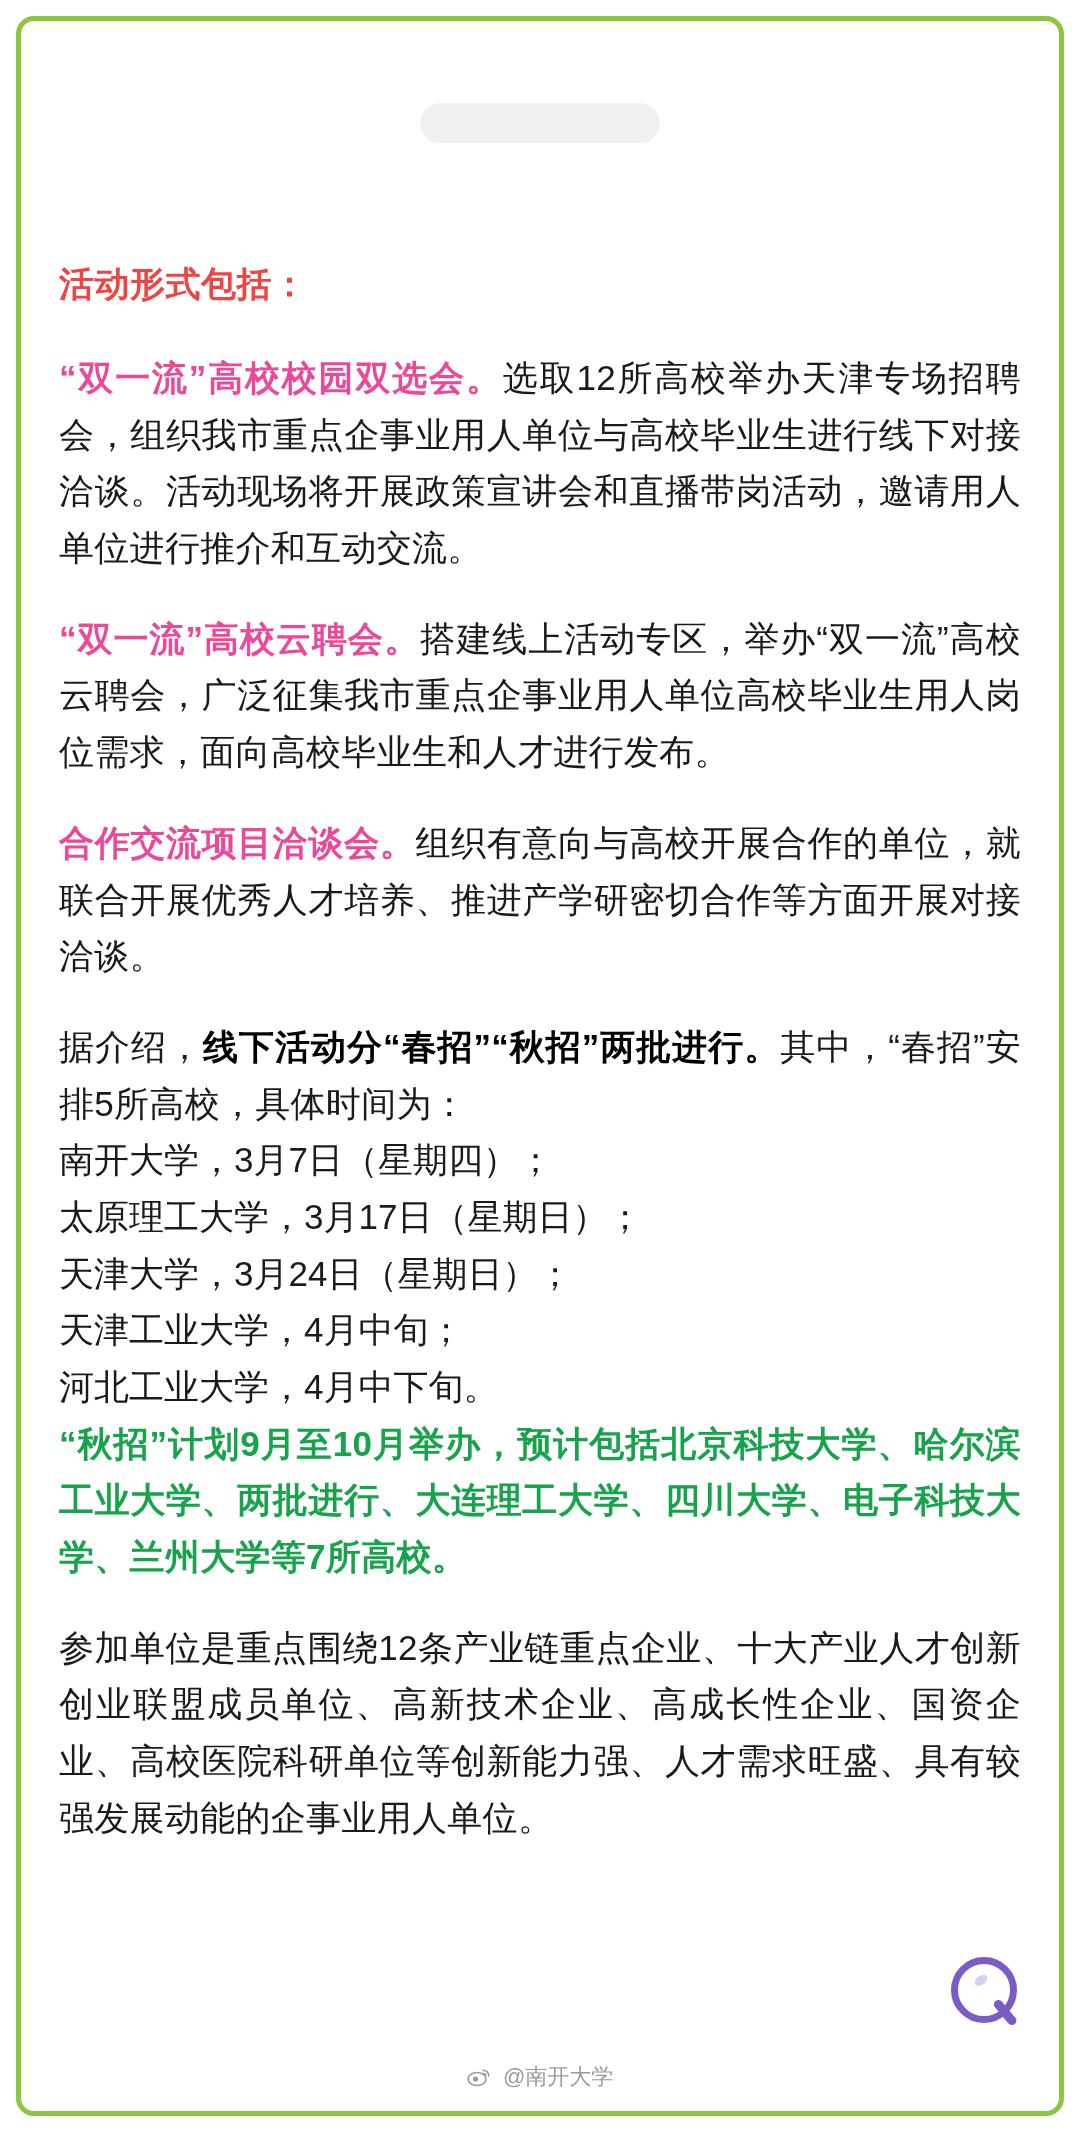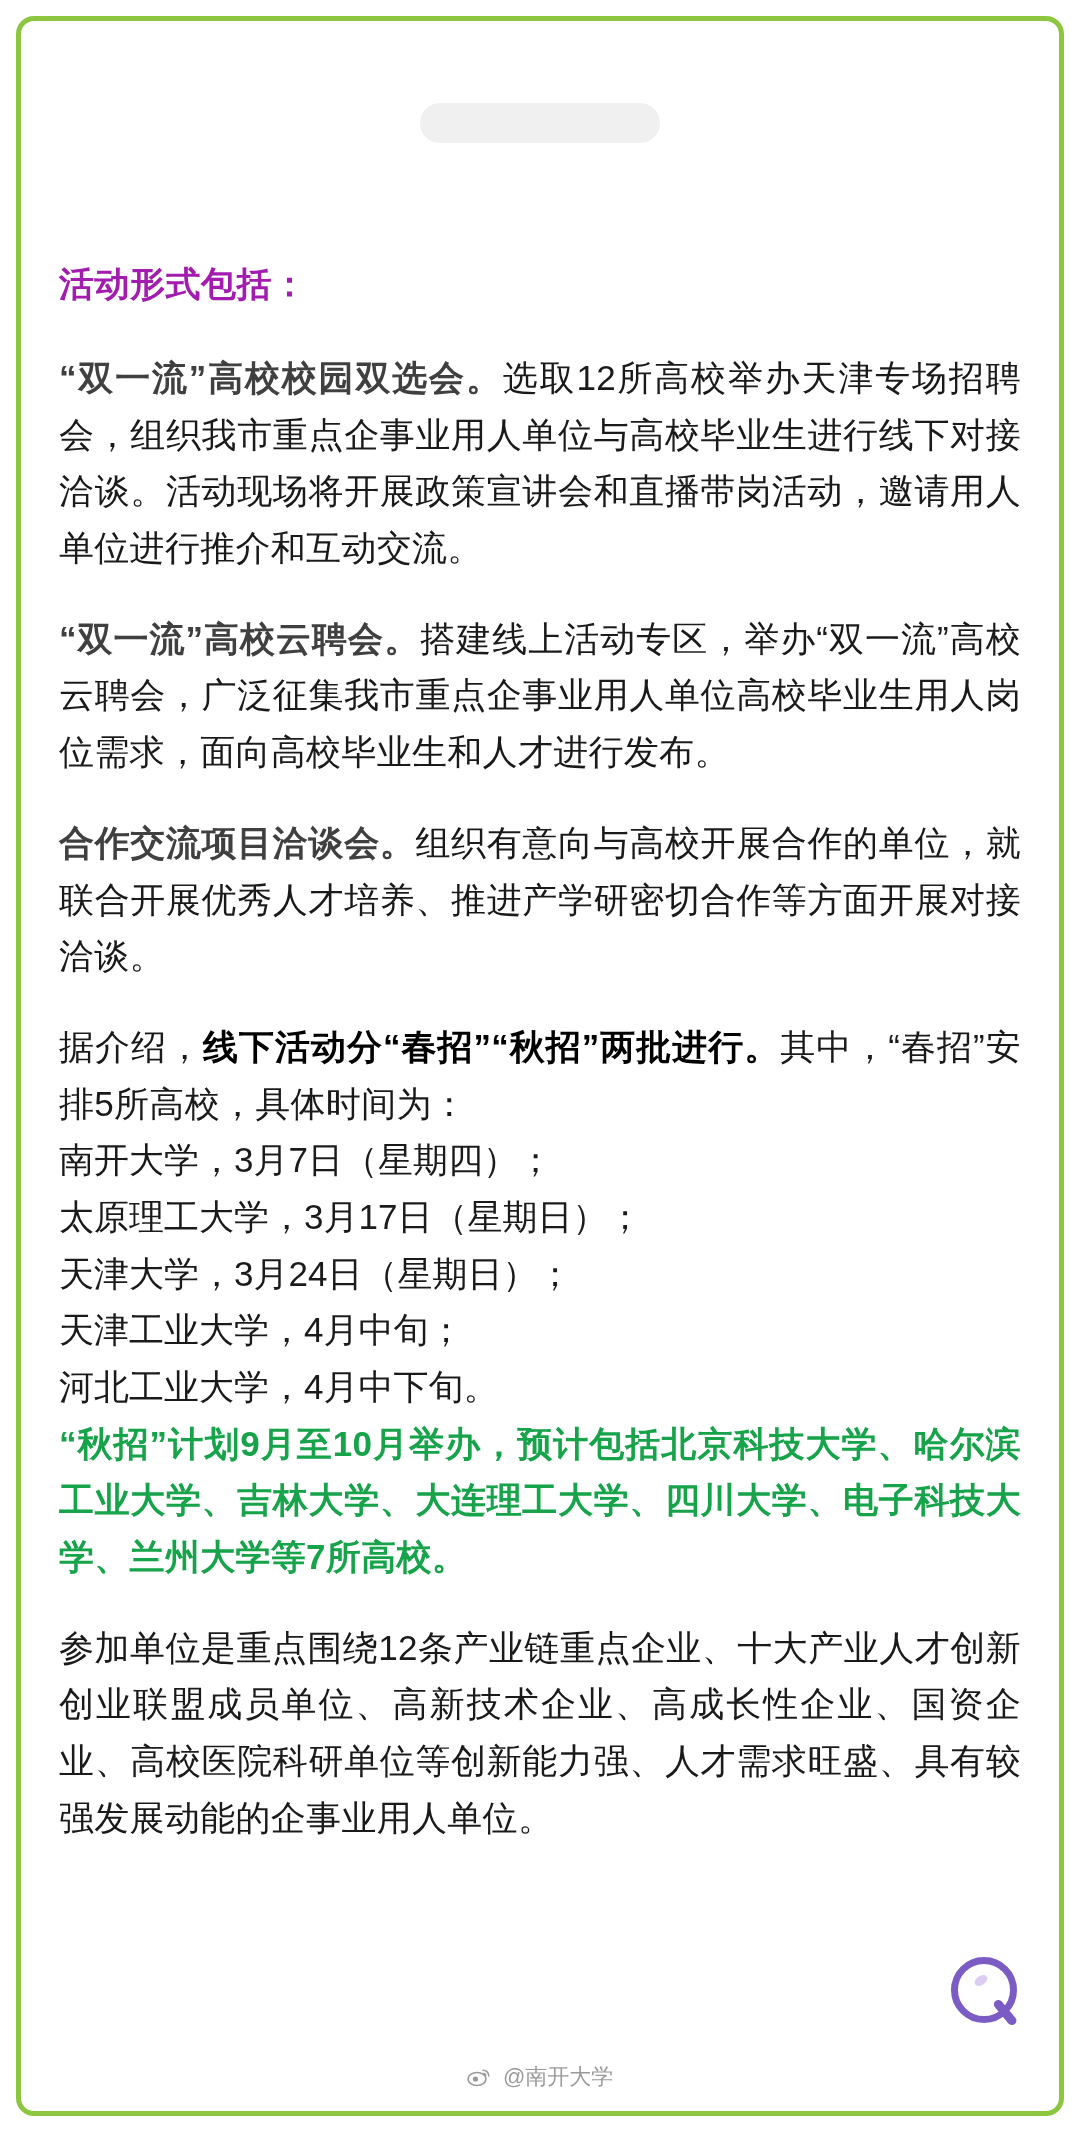--- a/index.html
+++ b/index.html
@@ -52,27 +52,27 @@
     font-size: 35px;
     line-height: 1.62;
     color: #1a1a1a;
     margin: 0 0 34px 0;
     text-align: justify;
     letter-spacing: 0.3px;
   }
   .section-title {
     font-size: 35px;
     font-weight: bold;
-    color: #a21caf;
+    color: #ef4444;
     margin: 0 0 42px 0;
     letter-spacing: 0.5px;
   }
   .lead {
     font-weight: bold;
-    color: #404040;
+    color: #ec4899;
   }
   .hl-green {
     color: #000000;
     font-weight: bold;
   }
   .green-block {
     color: #16a34a;
     font-weight: bold;
   }
   .list-lines {
@@ -170,21 +170,21 @@
       </p>
 
       <div class="list-lines tight">
         <span class="list-line">南开大学，3月7日（星期四）；</span>
         <span class="list-line">太原理工大学，3月17日（星期日）；</span>
         <span class="list-line">天津大学，3月24日（星期日）；</span>
         <span class="list-line">天津工业大学，4月中旬；</span>
         <span class="list-line">河北工业大学，4月中下旬。</span>
       </div>
 
-      <p class="para green-block" style="margin-top:0;">“秋招”计划9月至10月举办，预计包括北京科技大学、哈尔滨工业大学、吉林大学、大连理工大学、四川大学、电子科技大学、兰州大学等7所高校。</p>
+      <p class="para green-block" style="margin-top:0;">“秋招”计划9月至10月举办，预计包括北京科技大学、哈尔滨工业大学、两批进行、大连理工大学、四川大学、电子科技大学、兰州大学等7所高校。</p>
 
       <p class="para">参加单位是重点围绕12条产业链重点企业、十大产业人才创新创业联盟成员单位、高新技术企业、高成长性企业、国资企业、高校医院科研单位等创新能力强、人才需求旺盛、具有较强发展动能的企事业用人单位。</p>
 
     </div>
 
     <div class="magnifier">
       <div class="ring">
         <div class="flare"></div>
       </div>
       <div class="handle"></div>

